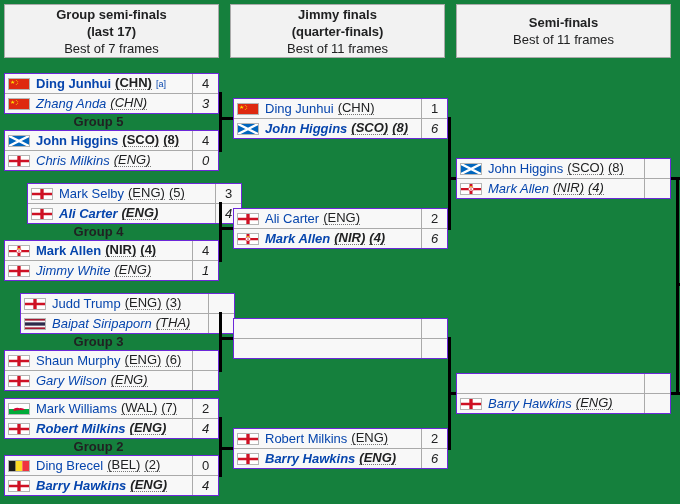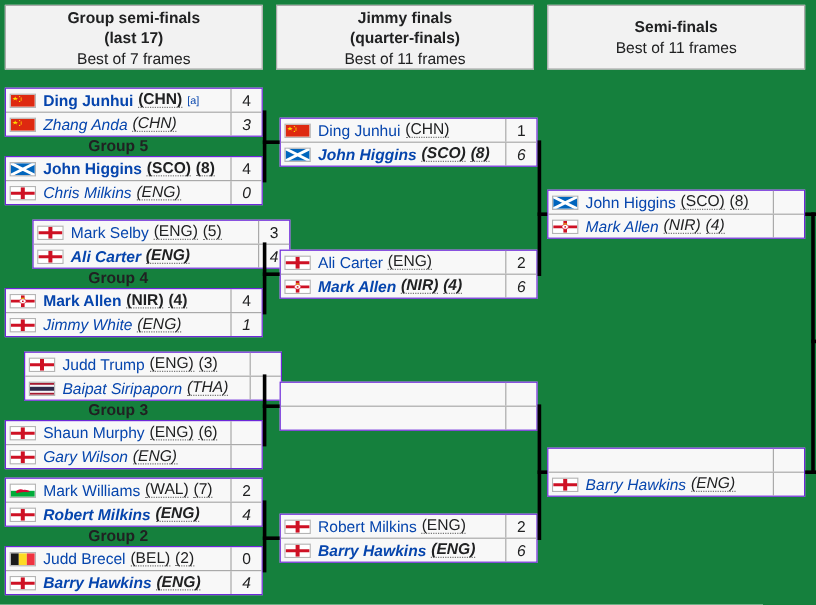--- a/index.html
+++ b/index.html
@@ -281,21 +281,21 @@
       <div class="match" style="left: 4px; top: 455px;">
         <div class="mrow">
           <div class="ncell">
             <span class="flag">
               <svg class="fsvg" viewBox="0 0 30 20" preserveAspectRatio="none">
                 <rect width="10" height="20" fill="#1a1a1a"></rect>
                 <rect x="10" width="10" height="20" fill="#fdda24"></rect>
                 <rect x="20" width="10" height="20" fill="#ef3340"></rect>
               </svg>
             </span>
-            <span class="pname">Judd Brecel</span>
+            <span class="pname">Ding Brecel</span>
             <span class="pnat">(BEL)</span>
             <span class="pseed">(2)</span>
           </div>
           <div class="scell">0</div>
         </div>
         <div class="mrow win">
           <div class="ncell">
             <span class="flag">
               <svg class="fsvg" viewBox="0 0 30 20" preserveAspectRatio="none">
                 <rect width="30" height="20" fill="#ffffff"></rect>

